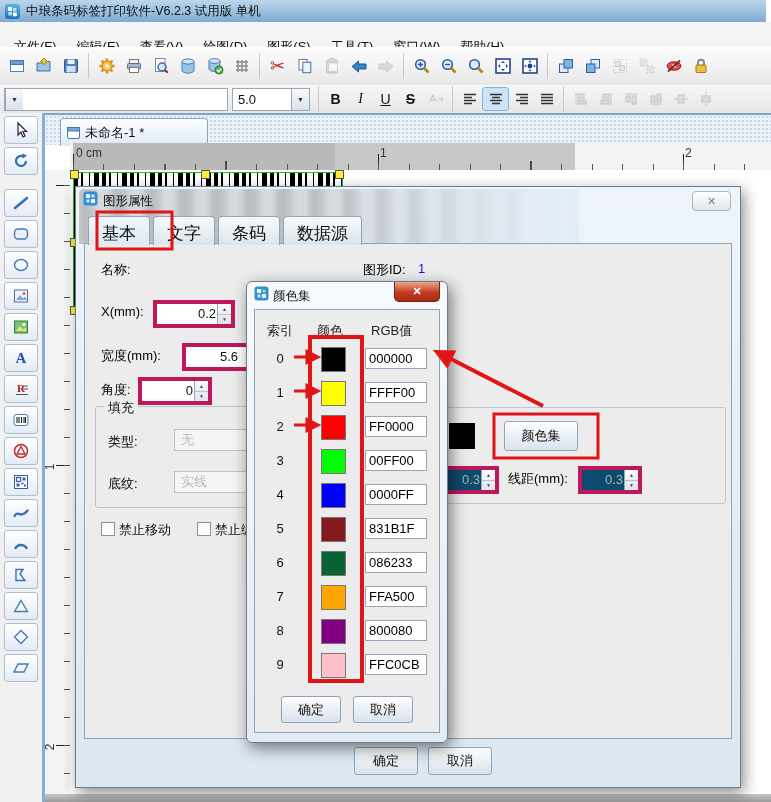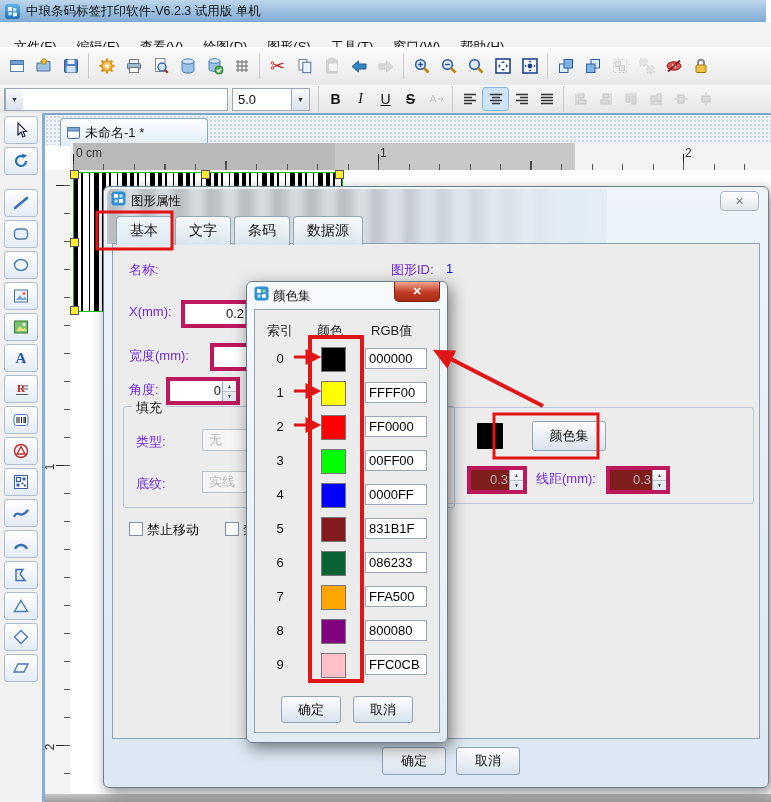--- a/index.html
+++ b/index.html
@@ -49,44 +49,44 @@
   .canvas{position:absolute;left:25px;top:57px;right:0;bottom:8px;background:#ffffff;overflow:hidden;}
   .hscroll{position:absolute;left:0;right:0;bottom:0;height:8px;background:linear-gradient(#c6c6c6,#9d9d9d);}
   
   .bc-object{position:absolute;left:3px;top:2px;width:268px;height:138px;border:1px solid #17c217;
     background:repeating-linear-gradient(90deg,#000 0 4px,#fff 4px 7px,#000 7px 9px,#fff 9px 15px,#000 15px 16px,#fff 16px 20px,#000 20px 25px,#fff 25px 28px);}
   .handle{position:absolute;width:7px;height:7px;background:#ffee33;border:1px solid #555;}
   
   .btn{display:flex;align-items:center;justify-content:center;background:linear-gradient(#fdfdfd,#d9e3ed);border:1px solid #8fa4ba;border-radius:3px;font-size:13px;}
   .groupbox{position:absolute;border:1px solid #b3c3d3;border-radius:3px;}
   .grouplabel{position:absolute;top:-8px;left:8px;background:#ececec;padding:0 4px;font-size:13px;}
-  .flabel{position:absolute;font-size:13px;color:#6d28d9;white-space:nowrap;}
+  .flabel{position:absolute;font-size:13px;color:#000000;white-space:nowrap;}
   .tinput{position:absolute;background:#fff;border:1px solid #97a7b8;font-size:13px;padding:0 4px;box-sizing:border-box;font-family:"Liberation Sans",sans-serif;}
   .spinner{position:absolute;background:#fff;border:4px solid #be185d;height:20px;}
   .spinner .v{position:absolute;left:0;right:15px;top:2px;text-align:right;font-size:13px;}
   .spinner .btns{position:absolute;right:0;top:0;bottom:0;width:13px;border-left:1px solid #97a7b8;display:flex;flex-direction:column;background:linear-gradient(#fafafa,#dde5ee);}
   .spinner .btns span{flex:1;display:flex;align-items:center;justify-content:center;font-size:5px;color:#445;}
   .spinner .btns span:first-child{border-bottom:1px solid #b7c2cf;}
-  .spinner.dis{background:#7f1d1d;}
+  .spinner.dis{background:#0c4a6e;}
   .spinner.dis .v{color:#b3b3b3;}
   .combo2{position:absolute;height:22px;background:#f5f5f5;border:1px solid #b8c2cc;color:#b8b8b8;font-size:13px;display:flex;align-items:center;padding-left:6px;box-sizing:border-box;}
   .cb{display:inline-block;width:12px;height:12px;background:#fff;border:1px solid #7d93a8;vertical-align:-2px;margin-right:4px;}
   .cbrow{position:absolute;font-size:13px;white-space:nowrap;}
   
-  .pd{position:absolute;left:103px;top:186px;width:664px;height:600px;background:linear-gradient(#eef4fa,#dbe7f2);border:1px solid #6c7d8e;border-radius:6px;box-shadow:3px 5px 14px rgba(0,0,0,.45);}
+  .pd{position:absolute;left:75px;top:186px;width:664px;height:600px;background:linear-gradient(#eef4fa,#dbe7f2);border:1px solid #6c7d8e;border-radius:0;box-shadow:3px 5px 14px rgba(0,0,0,.45);}
   .pd-glass{position:absolute;left:3px;top:2px;width:500px;height:55px;overflow:hidden;border-radius:5px 0 0 0;}
   .pd-bars{position:absolute;left:0;top:-6px;right:0;bottom:-6px;
     background:repeating-linear-gradient(90deg,#1a1a1a 0 6px,#e8e8e8 6px 10px,#303030 10px 15px,#d8d8d8 15px 24px,#111 24px 26px,#eee 26px 33px);
     filter:blur(4px);opacity:.55;}
   .pd-fade{position:absolute;left:0;top:0;right:0;bottom:0;background:linear-gradient(90deg,rgba(232,241,249,.25) 45%,rgba(228,238,247,.96) 92%);}
   .pd-titletext{position:absolute;left:27px;top:6px;font-size:12.5px;color:#111;z-index:3;}
   .pd-ticon{position:absolute;left:7px;top:4px;z-index:3;}
   .pd-close{position:absolute;right:9px;top:4px;width:37px;height:18px;background:linear-gradient(#fefefe,#e2e7ed);border:1px solid #aab4bf;border-radius:4px;display:flex;align-items:center;justify-content:center;color:#7a8085;font-size:11px;z-index:4;}
   .pd-tabs{position:absolute;left:12px;top:29px;height:28px;display:flex;gap:3px;z-index:3;}
-  .pd-tab{padding:5px 13px 0 13px;height:23px;border:1px solid #93a4b4;border-bottom:none;border-radius:4px 4px 0 0;background:linear-gradient(rgba(251,253,255,.92),rgba(223,232,241,.88));font-size:14px;}
+  .pd-tab{padding:5px 13px 0 13px;height:23px;border:1px solid #93a4b4;border-bottom:none;border-radius:4px 4px 0 0;background:linear-gradient(rgba(251,253,255,.92),rgba(223,232,241,.88));font-size:17px;}
   .pd-tab.active{background:linear-gradient(#f0f6fb,#dde9f4);}
   .pd-body{position:absolute;left:8px;right:8px;top:56px;height:494px;background:#ececec;border:1px solid #90a2b4;z-index:2;}
   .pd-ok{position:absolute;left:278px;top:560px;width:62px;height:26px;}
   .pd-cancel{position:absolute;left:352px;top:560px;width:62px;height:26px;}
   .id-val{color:#1414e0;}
   .blackswatch{position:absolute;left:148px;top:15px;width:26px;height:26px;background:#000;}
   
   .cd{position:absolute;left:246px;top:281px;width:200px;height:460px;background:linear-gradient(#f7fafd,#e2ebf4);border:1px solid #6c7d8e;border-radius:6px;box-shadow:3px 5px 16px rgba(0,0,0,.5);z-index:20;}
   .cd-titletext{position:absolute;left:26px;top:6px;font-size:12.5px;z-index:2;}
   .cd-ticon{position:absolute;left:7px;top:4px;z-index:2;}

